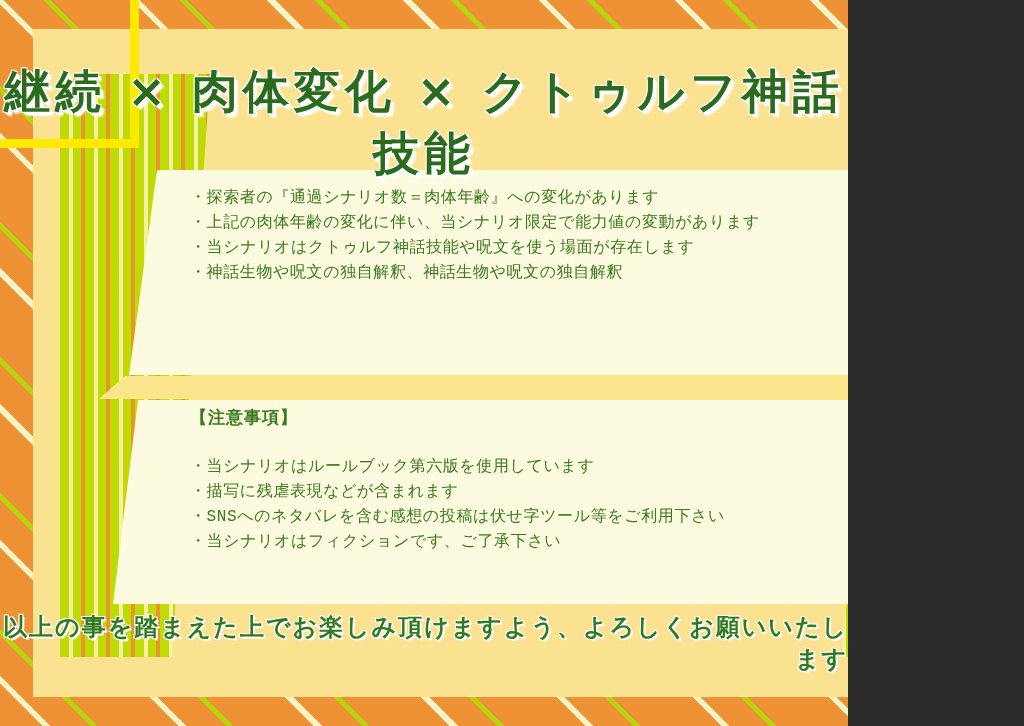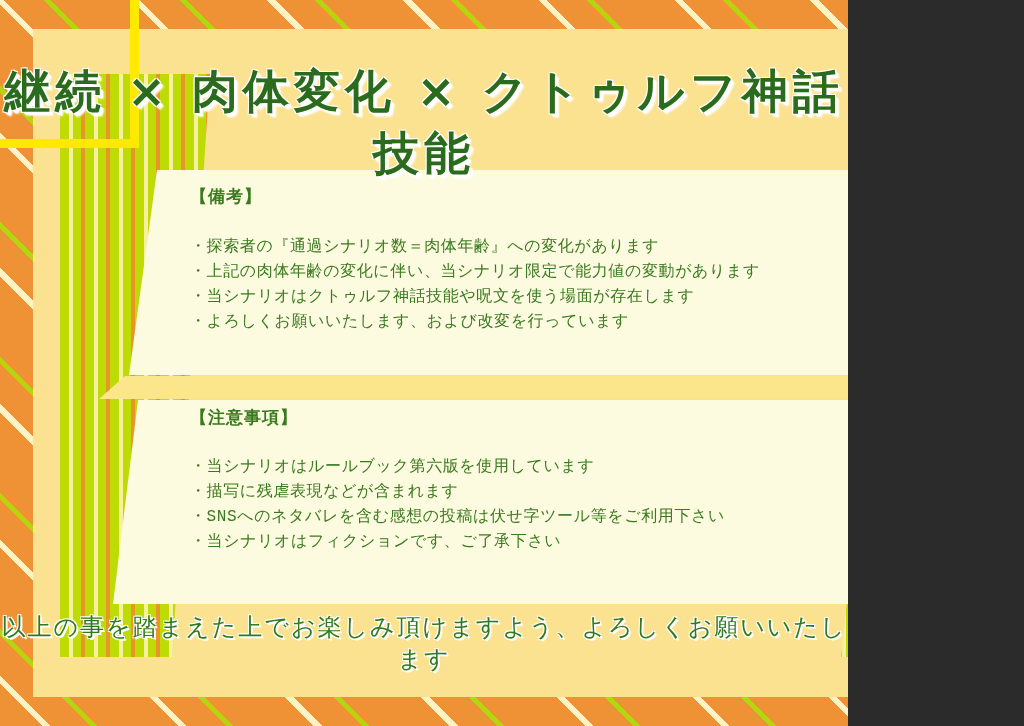--- a/index.html
+++ b/index.html
@@ -119,23 +119,23 @@
     letter-spacing:.6px;
     line-height:1.56;
     white-space:nowrap;
   }
   .sec-notes{left:190px;top:185px;}
   .sec-caution{left:190px;top:406px;font-family:Liberation Mono, monospace;}
 
   .footer{
     position:absolute;
     left:0;right:0;top:611px;
-    text-align:center;
+    text-align:right;
     font-size:24px;
-    font-weight:normal;
+    font-weight:bold;
     letter-spacing:2px;
     color:#2f7a1e;
     text-shadow:
       1px 1px 0 #ffffff, 2px 2px 0 #ffffff,
       -1px -1px 0 #ffffff, 1px -1px 0 #ffffff, -1px 1px 0 #ffffff;
   }
 </style>
 </head>
 <body>
 
@@ -153,26 +153,25 @@
   </div>
 
   <div class="bracket br-tl-v"></div>
   <div class="bracket br-tl-h"></div>
   <div class="bracket br-br-h"></div>
   <div class="bracket br-br-v"></div>
 
   <div class="title">継続 × 肉体変化 × クトゥルフ神話技能</div>
 
   <div class="section sec-notes">
-    <div class="heading">【備考】</div>
     <ul>
       <li>・探索者の『通過シナリオ数＝肉体年齢』への変化があります</li>
       <li>・上記の肉体年齢の変化に伴い、当シナリオ限定で能力値の変動があります</li>
       <li>・当シナリオはクトゥルフ神話技能や呪文を使う場面が存在します</li>
-      <li>・よろしくお願いいたします、および改変を行っています</li>
+      <li>・神話生物や呪文の独自解釈、神話生物や呪文の独自解釈</li>
     </ul>
   </div>
 
   <div class="section sec-caution">
     <div class="heading">【注意事項】</div>
     <ul>
       <li>・当シナリオはルールブック第六版を使用しています</li>
       <li>・描写に残虐表現などが含まれます</li>
       <li>・SNSへのネタバレを含む感想の投稿は伏せ字ツール等をご利用下さい</li>
       <li>・当シナリオはフィクションです、ご了承下さい</li>

